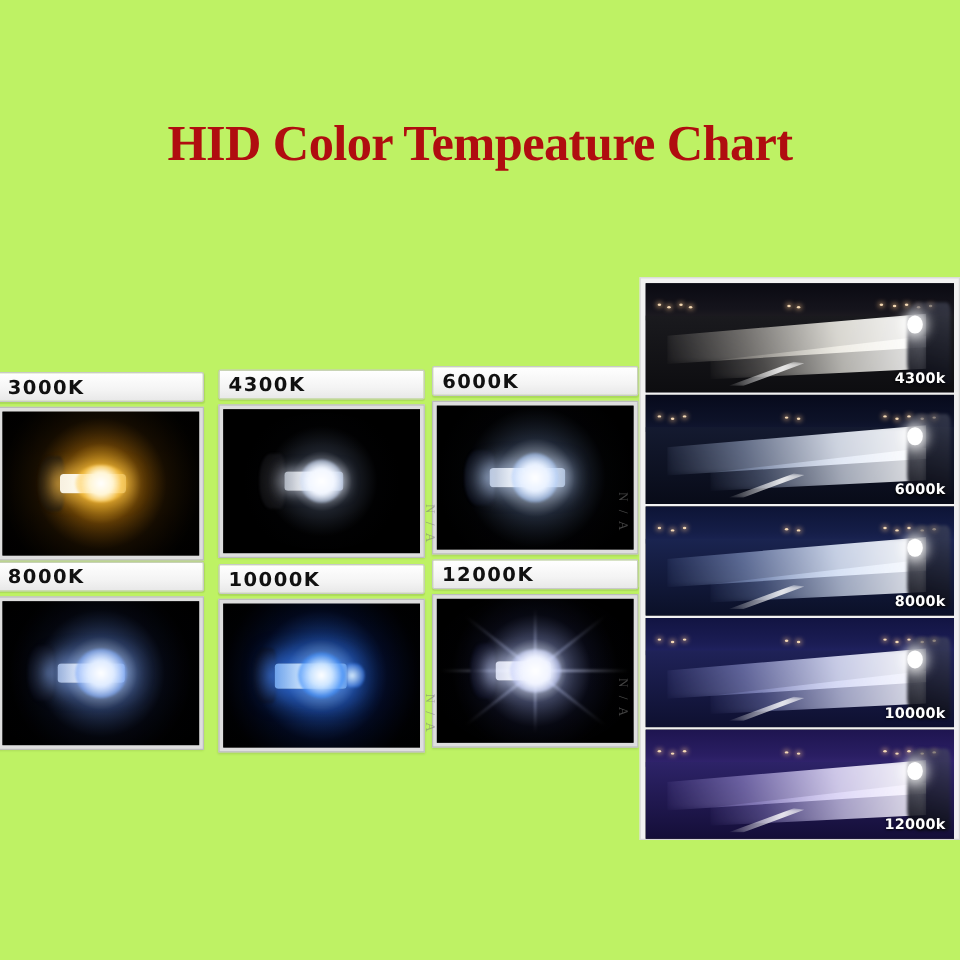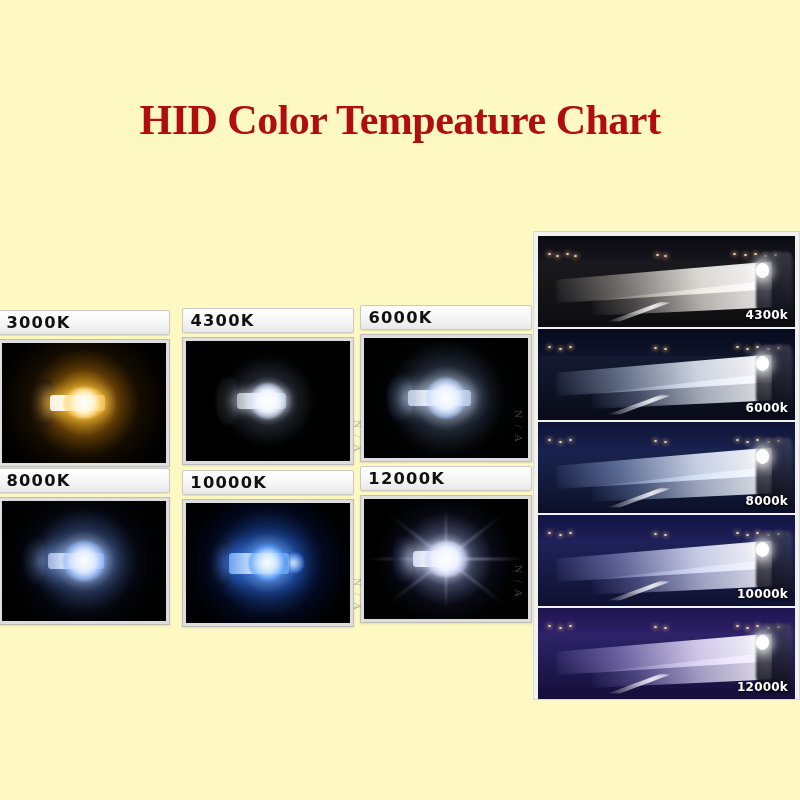--- a/index.html
+++ b/index.html
@@ -7,21 +7,21 @@
   html, body {
     width: 800px; height: 800px;
     background: #ffffff;
     font-family: "Liberation Sans", sans-serif;
     overflow: hidden;
   }
 
   .page {
     position: relative;
     width: 800px; height: 800px;
-    background: #fef9c3;
+    background: #bef264;
   }
 
   
   .title {
     position: absolute;
     left: 0; top: 96px;
     width: 800px;
     text-align: center;
     font-family: "Liberation Serif", serif;
     font-weight: bold;

